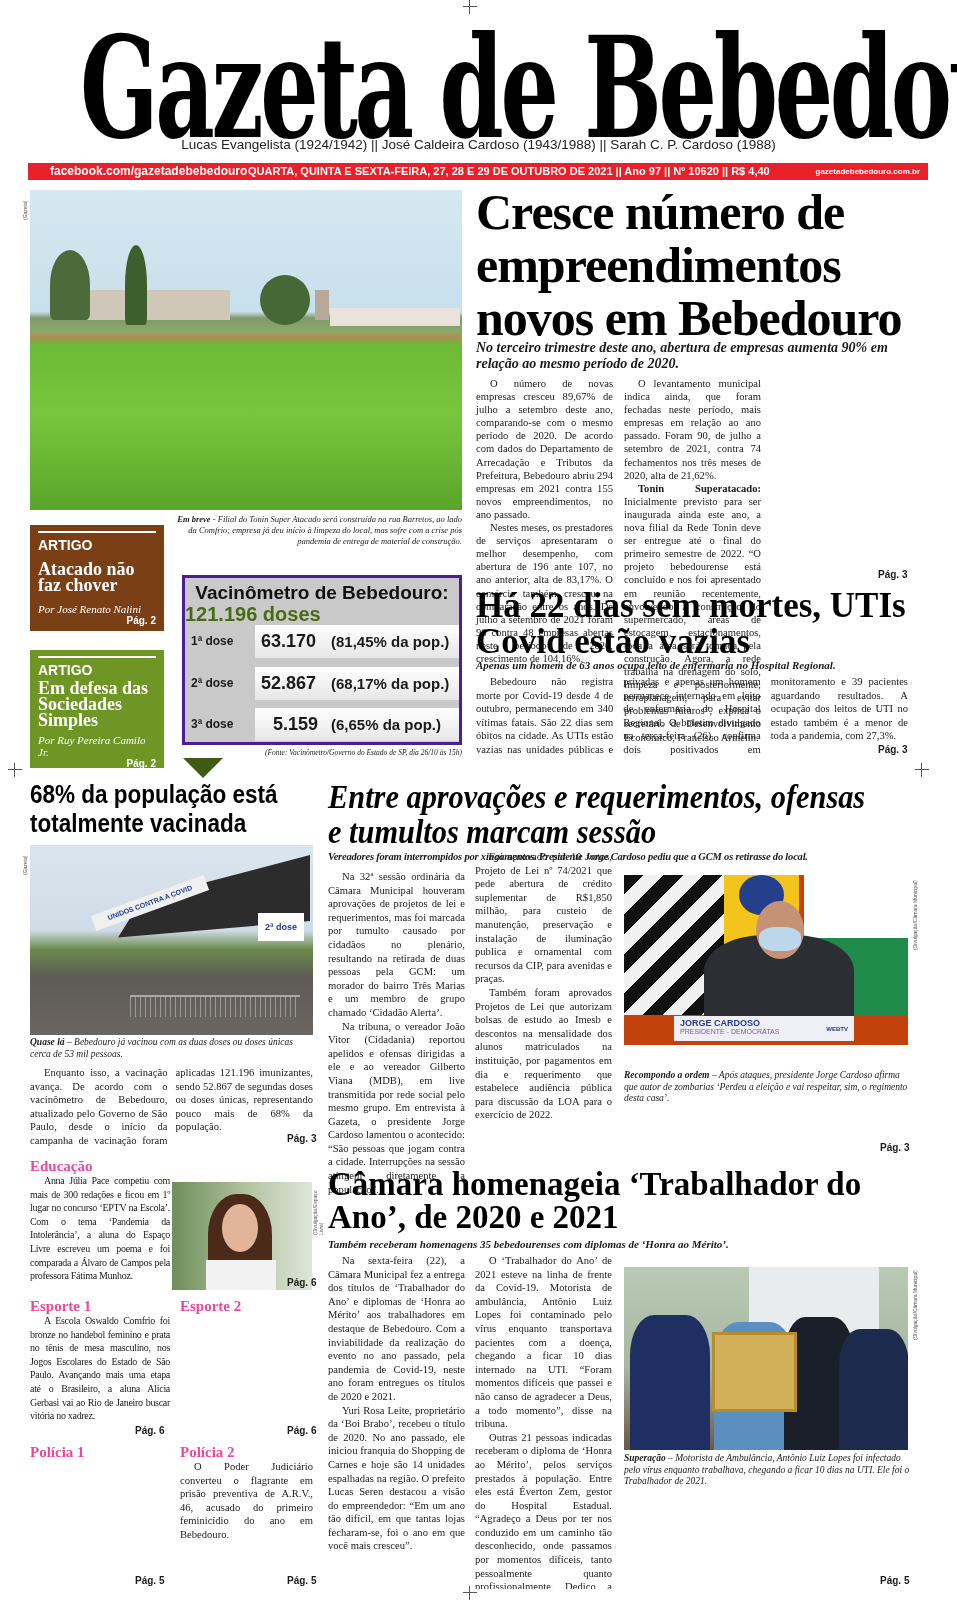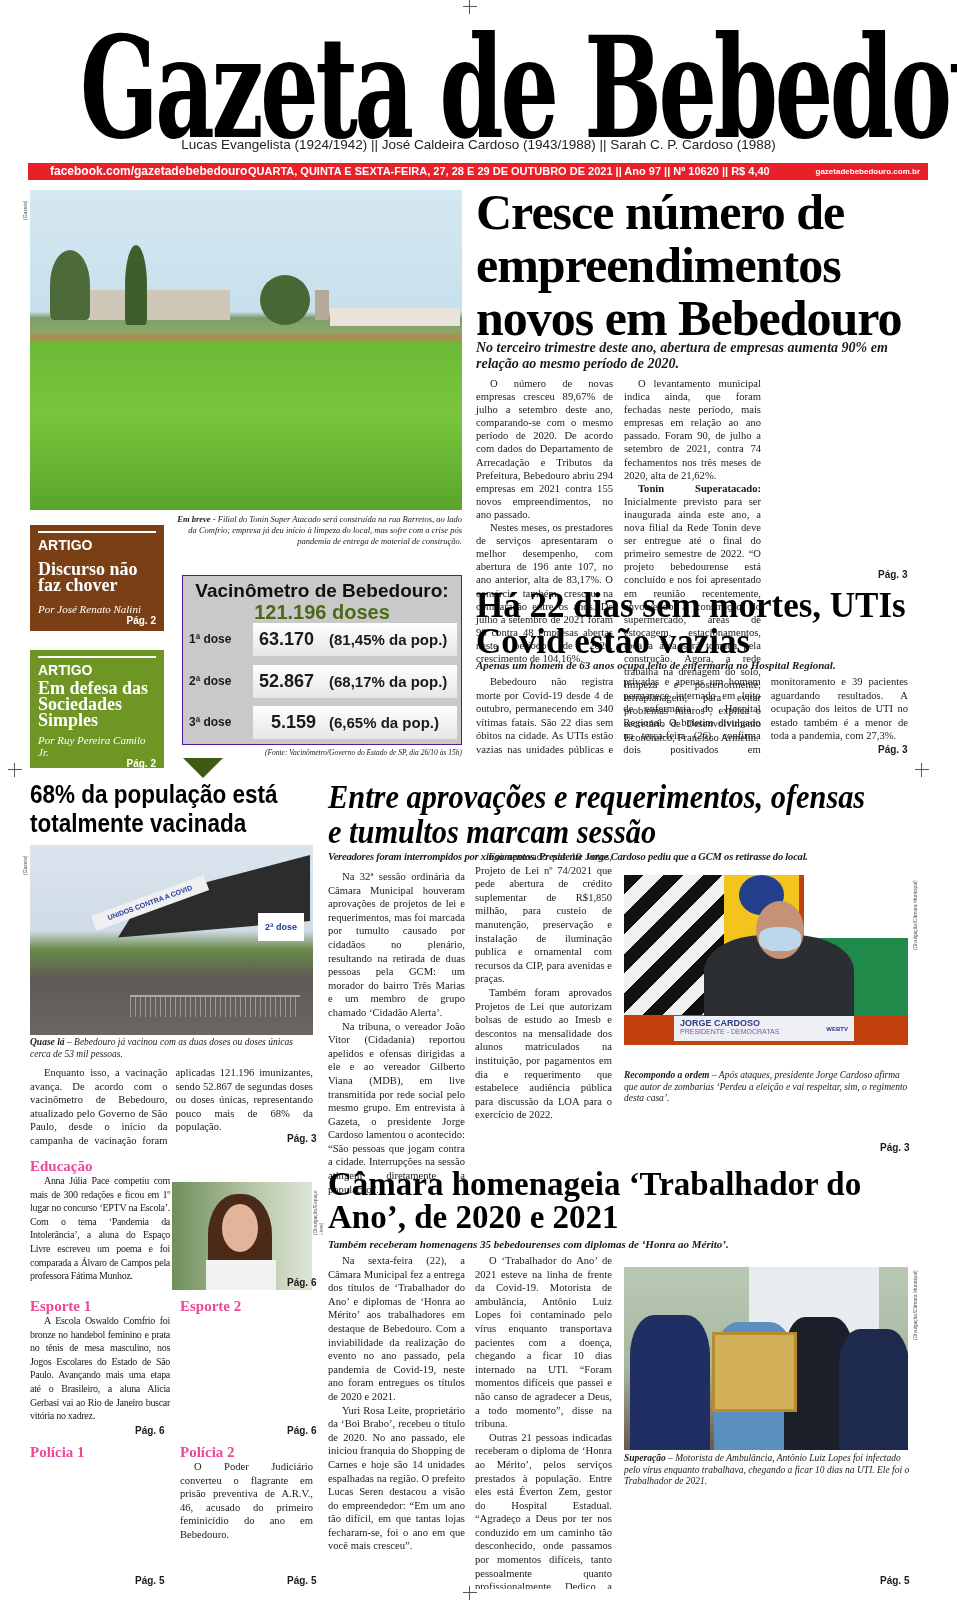--- a/index.html
+++ b/index.html
@@ -23,23 +23,23 @@
 .col p{text-indent:14px}
 .pag{font-family:"Liberation Sans",sans-serif;font-weight:bold;font-size:10px;float:right}
 .cap{position:absolute;font-style:italic;font-size:9.5px;line-height:11.5px}
 .cap b{font-weight:bold}
 .artigo{position:absolute;color:#fff;padding:6px 8px}
 .artigo .rule{height:2px;background:#fff;margin-bottom:4px}
 .artigo .kicker{font-family:"Liberation Sans",sans-serif;font-weight:bold;font-size:14px}
 .artigo .title{font-weight:bold;font-size:18px;line-height:16px;margin-top:8px}
 .artigo .by{font-style:italic;font-size:11px;margin-top:14px}
 .artigo .pg{font-family:"Liberation Sans",sans-serif;font-weight:bold;font-size:10px;text-align:right}
-.vac{position:absolute;left:182px;top:575px;width:280px;height:170px;background:#c9c9c9;border:1px solid #4c1d95}
+.vac{position:absolute;left:182px;top:575px;width:280px;height:170px;background:#c9c9c9;border:3px solid #4c1d95}
 .vac .t{text-align:center;font-family:"Liberation Sans",sans-serif;font-weight:bold;font-size:19px;margin-top:4px;color:#111}
-.vac .tot{text-align:center;font-family:"Liberation Sans",sans-serif;font-weight:bold;font-size:20px;color:#4a6b15;line-height:20px}
+.vac .tot{font-family:"Liberation Sans",sans-serif;font-weight:bold;font-size:20px;color:#4a6b15;line-height:20px}
 .vrow{position:absolute;left:6px;width:268px;height:33px}
 .vrow .lbl{position:absolute;left:0;top:9px;font-family:"Liberation Sans",sans-serif;font-weight:bold;font-size:12px}
 .vrow .box{position:absolute;left:64px;top:0;width:204px;height:33px;background:linear-gradient(#fff,#e6e6e6);font-family:"Liberation Sans",sans-serif;font-weight:bold}
 .vrow .num{position:absolute;top:6px;font-size:18px}
 .vrow .pct{position:absolute;left:76px;top:8px;font-size:15px}
 .section-h{font-weight:bold;color:#ec4899;font-size:15px;line-height:16px}
 </style>
 </head>
 <body>
 
@@ -72,21 +72,21 @@
 <div class="col" style="left:624px;top:377px;width:137px">
   <p>O levantamento municipal indica ainda, que foram fechadas neste período, mais empresas em relação ao ano passado. Foram 90, de julho a setembro de 2021, contra 74 fechamentos nos três meses de 2020, alta de 21,62%.</p>
     <p><b>Tonin Superatacado:</b><span> Inicialmente previsto para ser inaugurada ainda este ano, a nova filial da Rede Tonin deve ser entregue até o final do primeiro semestre de 2022. “O projeto bebedourense está concluído e nos foi apresentado em reunião recentemente, envolvendo a construção do supermercado, áreas de estocagem, estacionamentos, toda a área será tomada pela construção. Agora, a rede trabalha na drenagem do solo, limpeza e posteriormente, terraplanagem, para evitar problemas futuros”, explica o secretário de Desenvolvimento Econômico, Francisco Armelin.</span></p>
 </div>
 <div class="col" style="left:772px;top:377px;width:137px;height:205px;overflow:hidden"></div>
 <div class="abs pag" style="left:878px;top:569px">Pág. 3</div>
 
 <div class="artigo" style="left:30px;top:525px;width:134px;height:106px;background:#7a3f14">
   <div class="rule"></div>
   <div class="kicker">ARTIGO</div>
-  <div class="title">Discurso não faz chover</div>
+  <div class="title">Atacado não faz chover</div>
   <div class="by" style="margin-top:10px">Por José Renato Nalini</div>
   <div class="pg">Pág. 2</div>
 </div>
 <div class="artigo" style="left:30px;top:650px;width:134px;height:118px;background:#6f9624">
   <div class="rule"></div>
   <div class="kicker">ARTIGO</div>
   <div class="title" style="margin-top:2px">Em defesa das Sociedades Simples</div>
   <div class="by" style="margin-top:6px">Por Ruy Pereira Camilo Jr.</div>
   <div class="pg">Pág. 2</div>
 </div>

